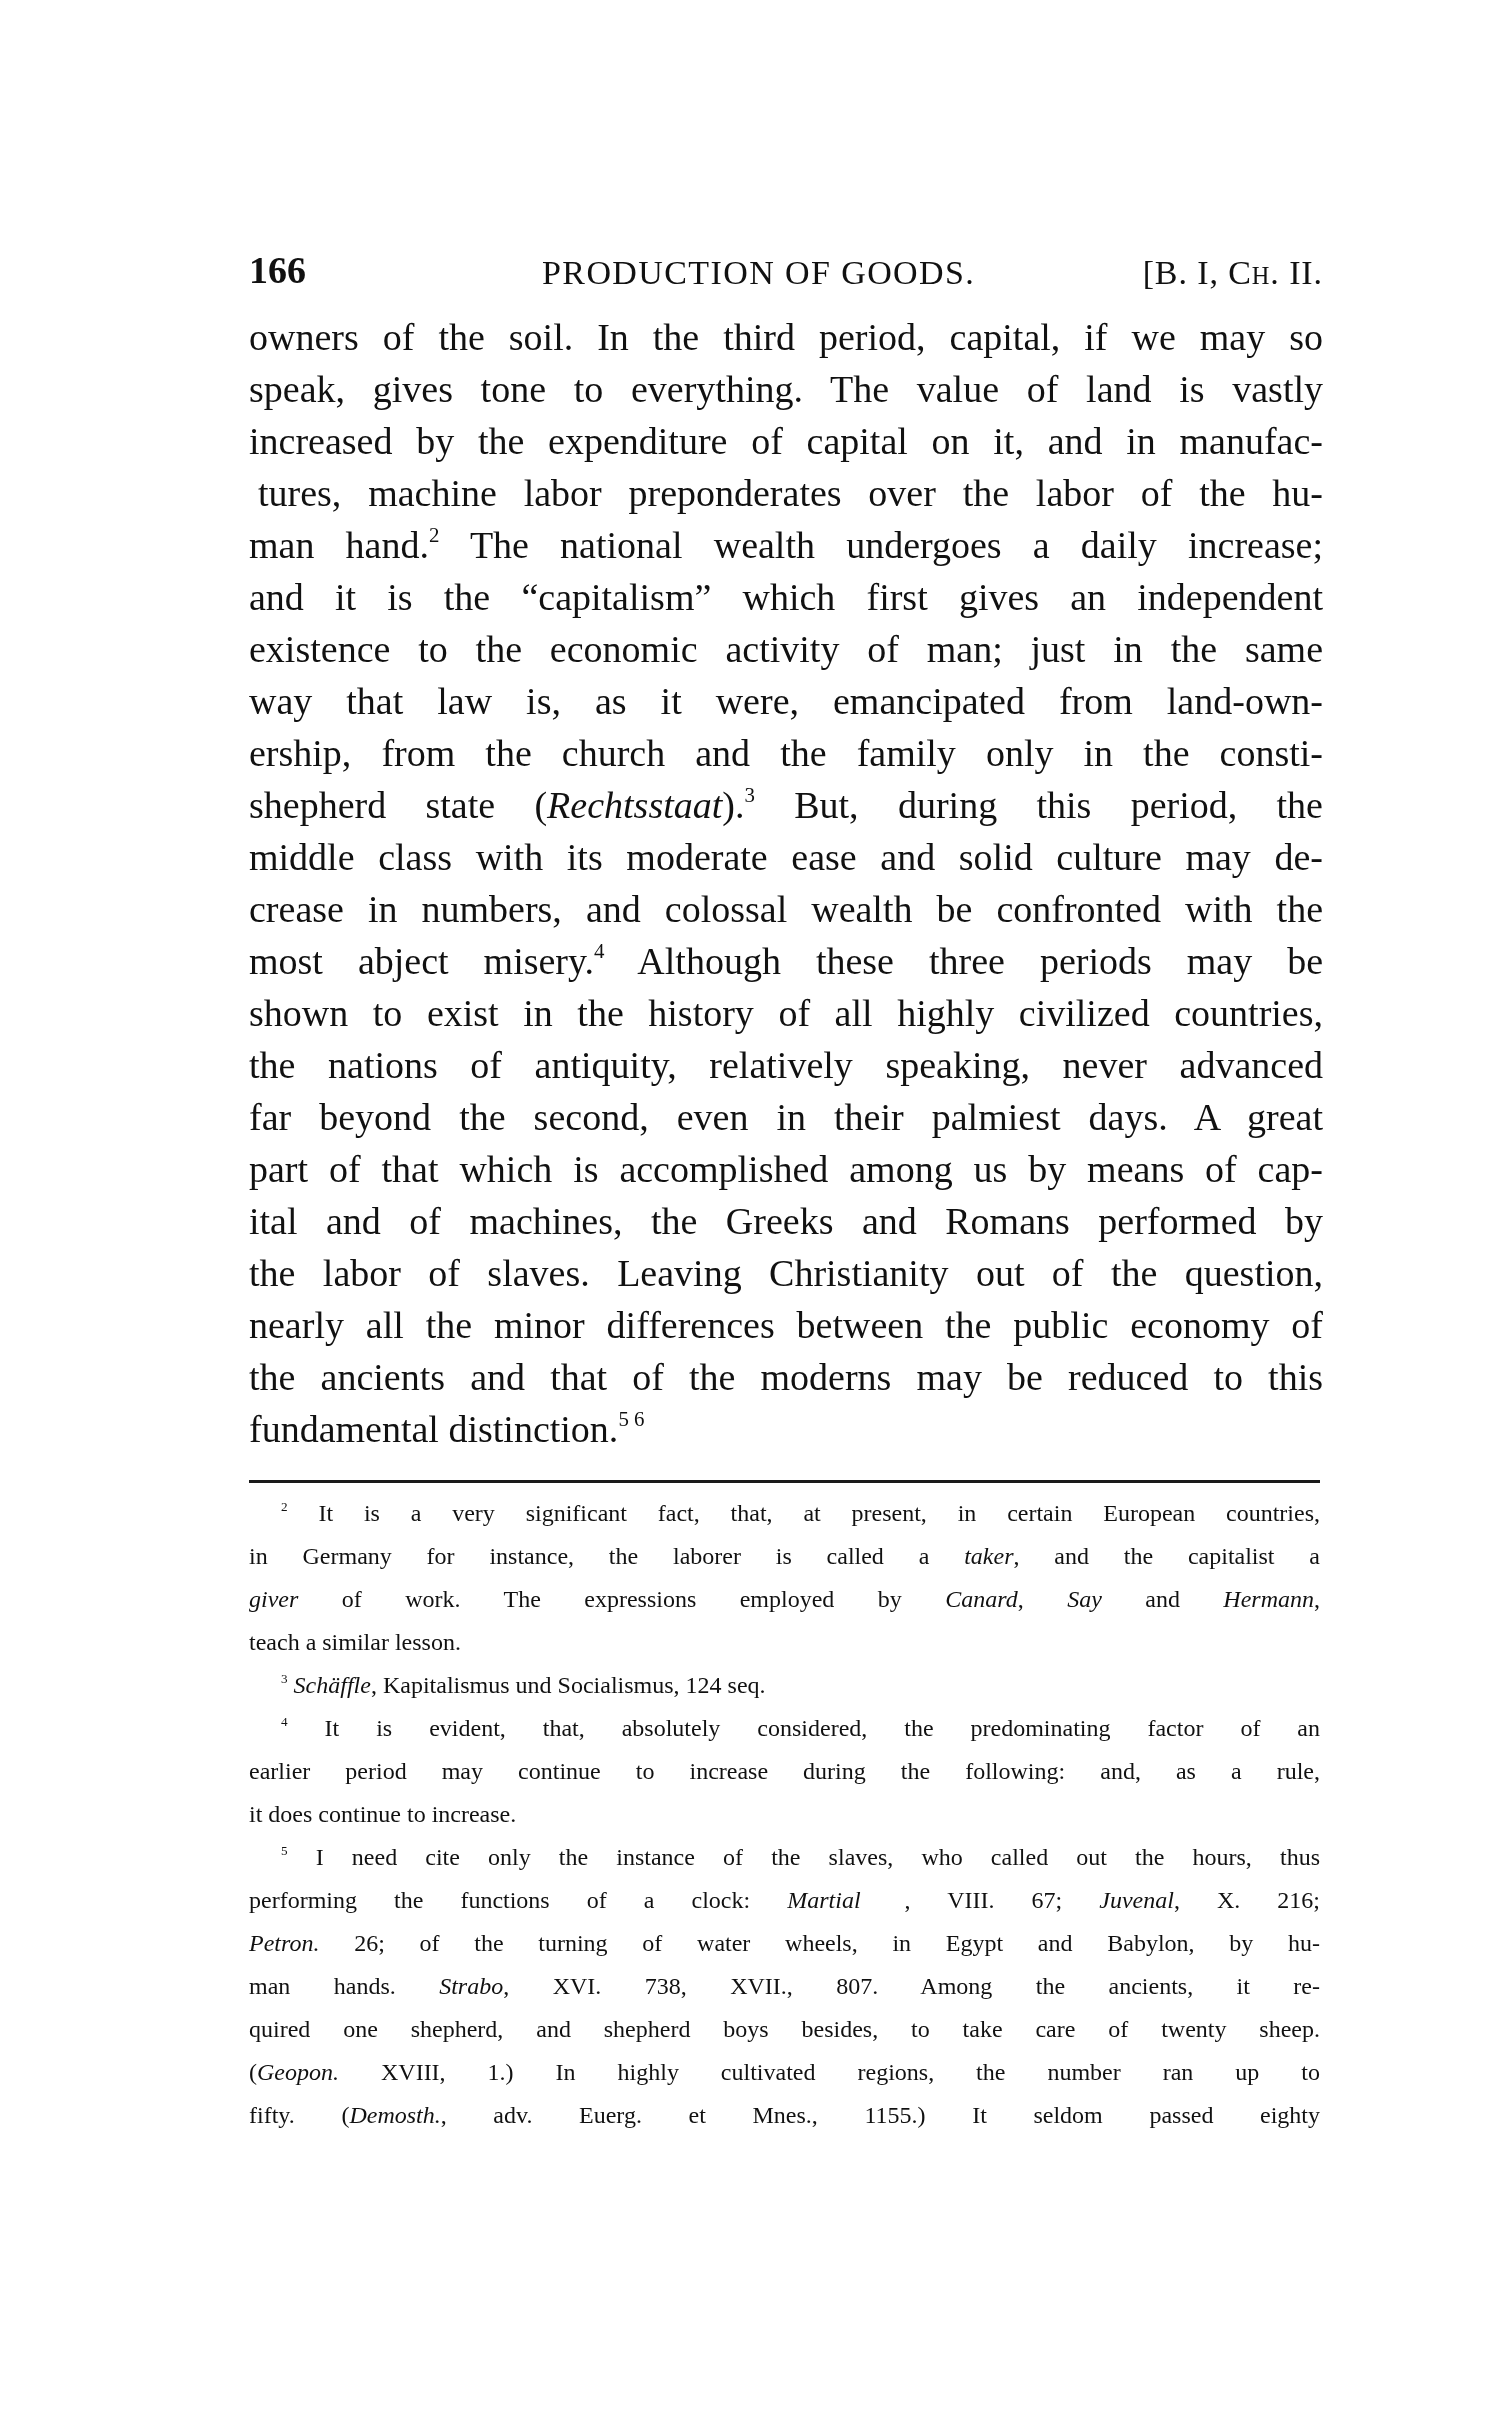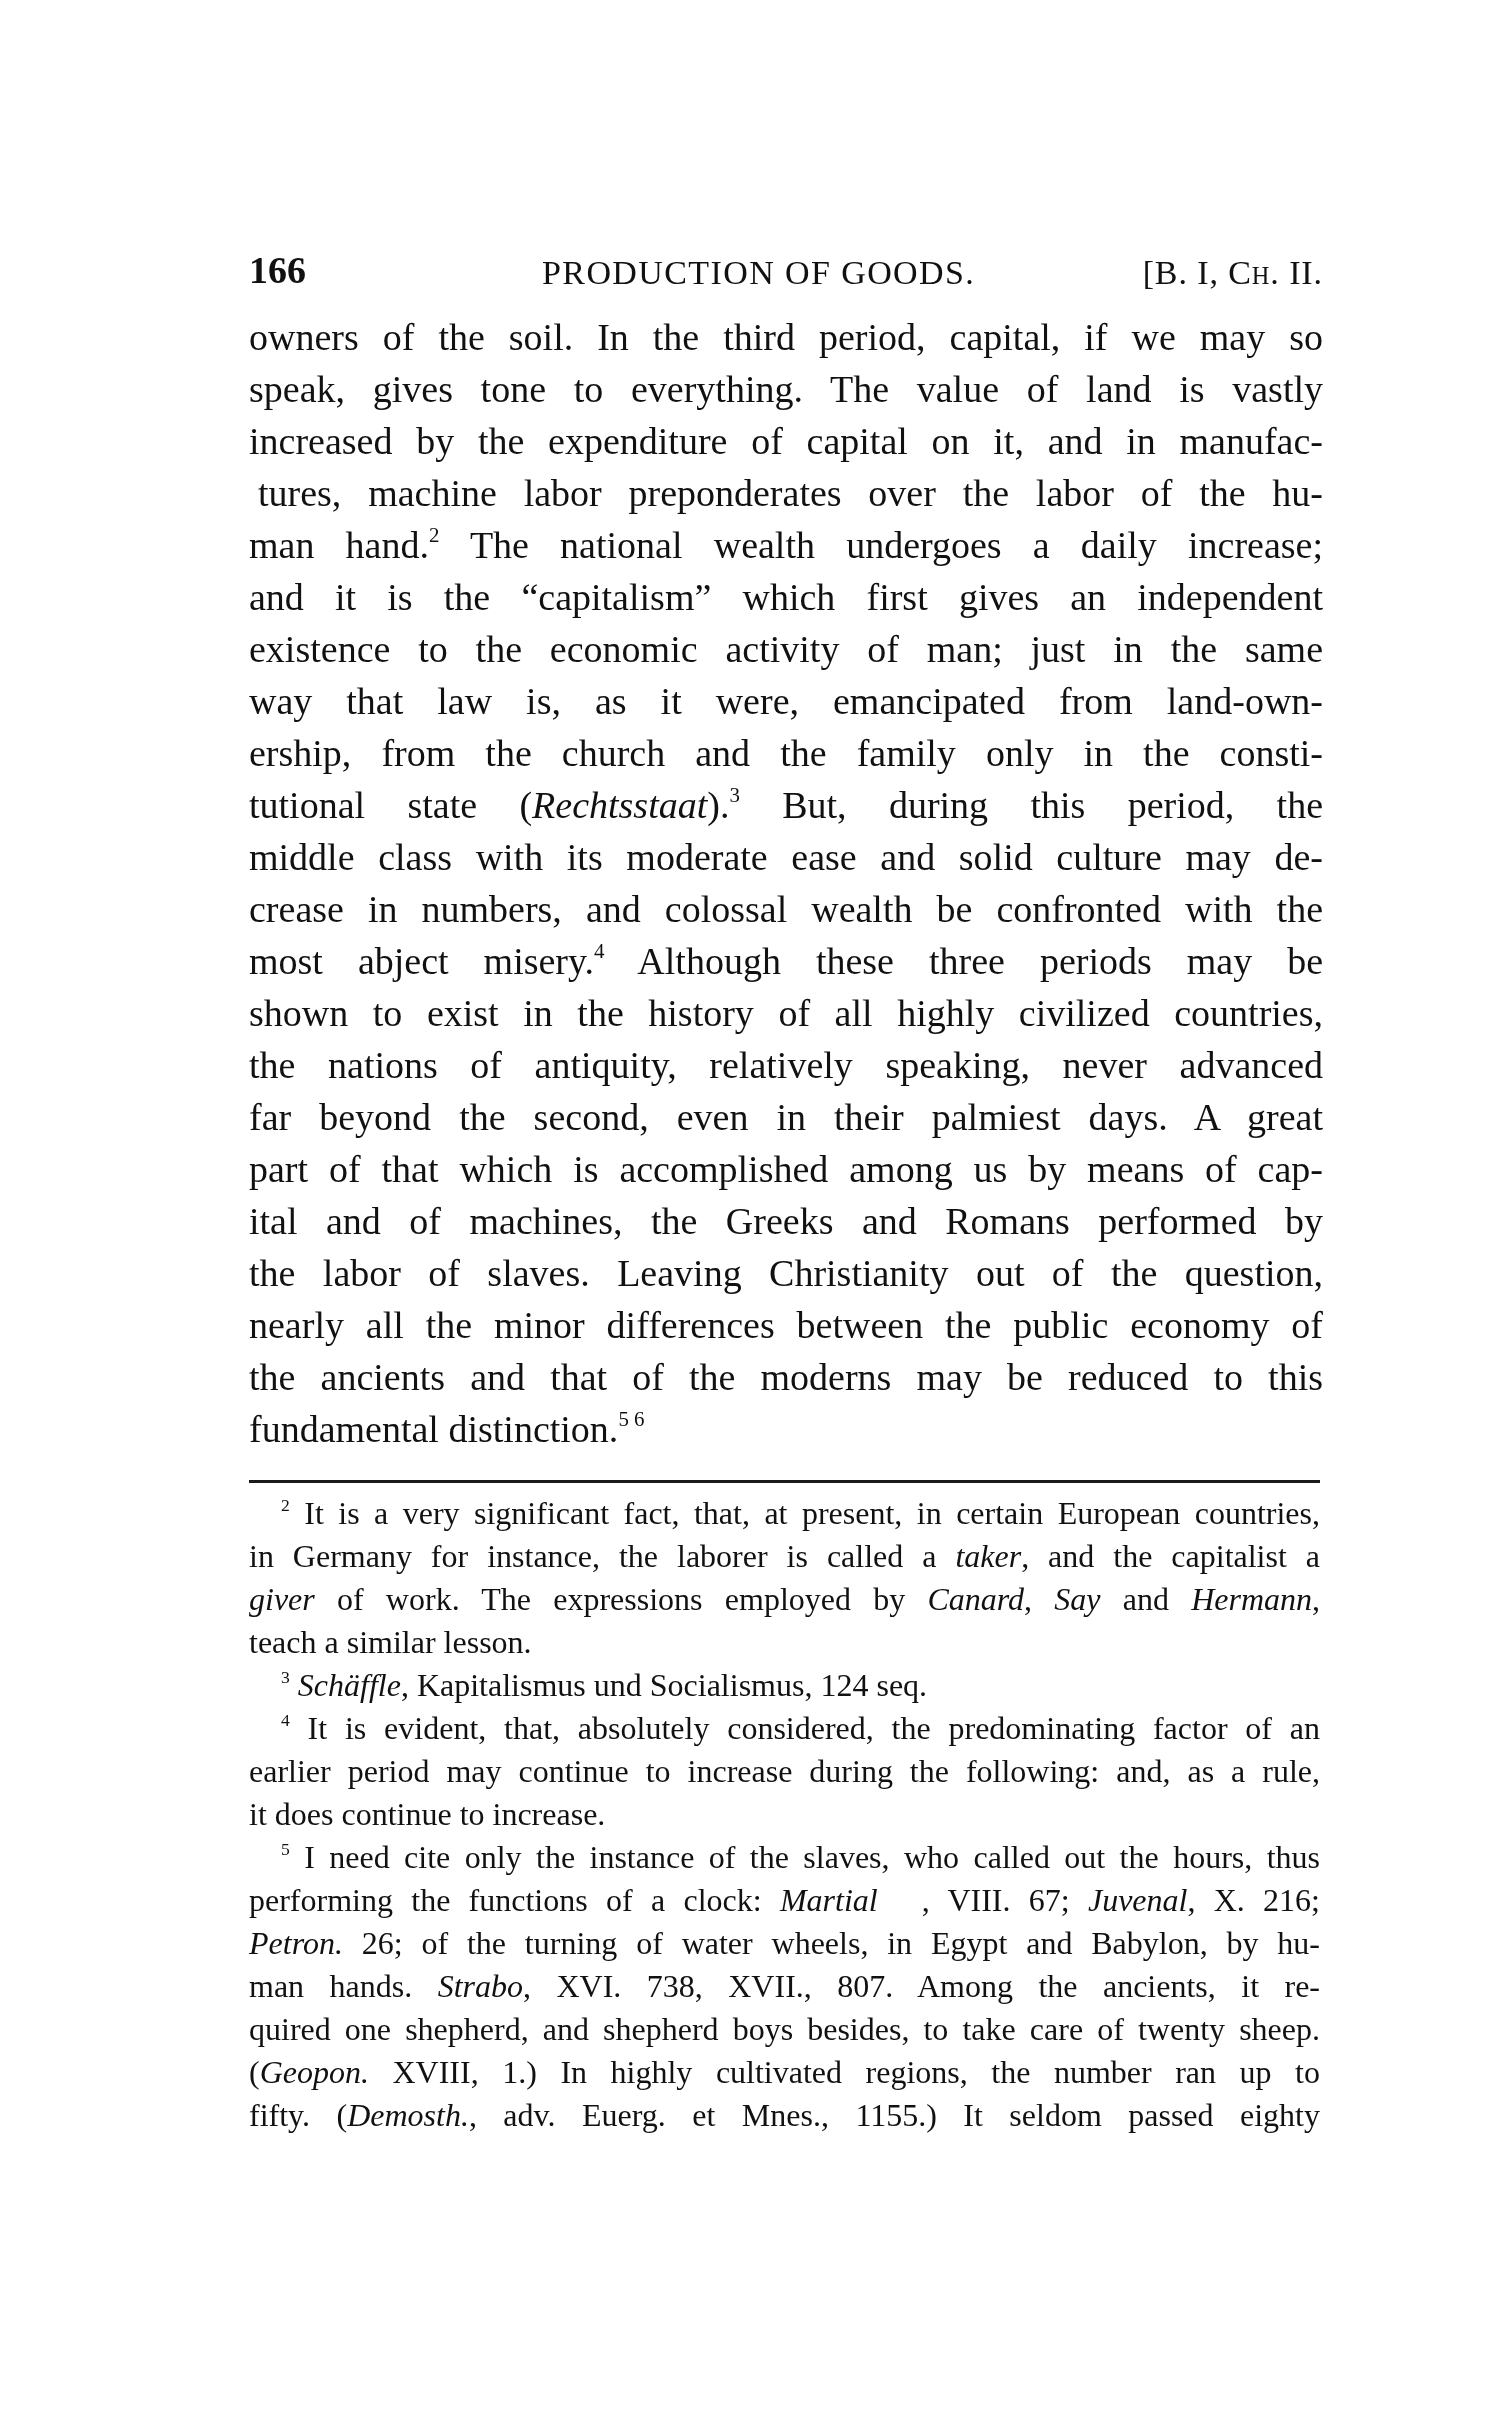--- a/index.html
+++ b/index.html
@@ -13,21 +13,21 @@
   .head-section .sc { font-size: 24.4px; }
 
   .body-text { position: absolute; left: 249px; top: 311px; width: 1074px; font-family: "Liberation Serif", "DejaVu Serif", serif; font-size: 38px; }
   .line { display: block; height: 52px; line-height: 52px; white-space: nowrap; text-align: justify; text-align-last: justify; }
   .line.last { text-align-last: left; }
   .seg.i { font-style: italic; }
   .seg.sup { font-size: 0.55em; vertical-align: 0.75em; line-height: 0; }
 
   .rule { position: absolute; left: 249px; top: 1480px; width: 1071px; height: 2.8px; background: #1a1a1a; }
 
-  .footnotes { position: absolute; left: 249px; top: 1492px; width: 1071px; font-family: "Liberation Serif", "DejaVu Serif", serif; font-size: 32px; }
+  .footnotes { position: absolute; left: 249px; top: 1492px; width: 1071px; font-family: "Liberation Serif", "DejaVu Serif", serif; font-size: 24px; }
   .fline { display: block; height: 43px; line-height: 43px; white-space: nowrap; text-align: justify; text-align-last: justify; }
   .fline.indent { padding-left: 32px; }
   .fline.last { text-align-last: left; }
 </style>
 </head>
 <body>
 
 <div class="page">
 
   <div class="running-head">
@@ -39,21 +39,21 @@
   <div class="body-text" id="body-text">
       <div class="line"><span class="seg" style="white-space: normal;">owners of the soil.  In the third period, capital, if we may so</span></div>
       <div class="line"><span class="seg" style="white-space: normal;">speak, gives tone to everything.  The value of land is vastly</span></div>
       <div class="line"><span class="seg" style="white-space: normal;">increased by the expenditure of capital on it, and in manufac-</span></div>
       <div class="line"><span class="seg" style="white-space: normal; margin-left: 9px;">tures, machine labor preponderates over the labor of the hu-</span></div>
       <div class="line"><span class="seg" style="white-space: normal;">man hand.</span><span class="seg sup" style="white-space: pre;">2</span><span class="seg" style="white-space: normal;">  The national wealth undergoes a daily increase;</span></div>
       <div class="line"><span class="seg" style="white-space: normal;">and it is the “capitalism” which first gives an independent</span></div>
       <div class="line"><span class="seg" style="white-space: normal;">existence to the economic activity of man; just in the same</span></div>
       <div class="line"><span class="seg" style="white-space: normal;">way that law is, as it were, emancipated from land-own-</span></div>
       <div class="line"><span class="seg" style="white-space: normal;">ership, from the church and the family only in the consti-</span></div>
-      <div class="line"><span class="seg" style="white-space: normal;">tutional state (</span><span class="seg i" style="white-space: normal;">Rechtsstaat</span><span class="seg" style="white-space: normal;">).</span><span class="seg sup" style="white-space: pre;">3</span><span class="seg" style="white-space: normal;">  But, during this period, the</span></div>
+      <div class="line"><span class="seg" style="white-space: normal;">shepherd state (</span><span class="seg i" style="white-space: normal;">Rechtsstaat</span><span class="seg" style="white-space: normal;">).</span><span class="seg sup" style="white-space: pre;">3</span><span class="seg" style="white-space: normal;">  But, during this period, the</span></div>
       <div class="line"><span class="seg" style="white-space: normal;">middle class with its moderate ease and solid culture may de-</span></div>
       <div class="line"><span class="seg" style="white-space: normal;">crease in numbers, and colossal wealth be confronted with the</span></div>
       <div class="line"><span class="seg" style="white-space: normal;">most abject misery.</span><span class="seg sup" style="white-space: pre;">4</span><span class="seg" style="white-space: normal;">  Although these three periods may be</span></div>
       <div class="line"><span class="seg" style="white-space: normal;">shown to exist in the history of all highly civilized countries,</span></div>
       <div class="line"><span class="seg" style="white-space: normal;">the nations of antiquity, relatively speaking, never advanced</span></div>
       <div class="line"><span class="seg" style="white-space: normal;">far beyond the second, even in their palmiest days.  A great</span></div>
       <div class="line"><span class="seg" style="white-space: normal;">part of that which is accomplished among us by means of cap-</span></div>
       <div class="line"><span class="seg" style="white-space: normal;">ital and of machines, the Greeks and Romans performed by</span></div>
       <div class="line"><span class="seg" style="white-space: normal;">the labor of slaves.  Leaving Christianity out of the question,</span></div>
       <div class="line"><span class="seg" style="white-space: normal; margin-top: 28px;">nearly all the minor differences between the public economy of</span></div>

